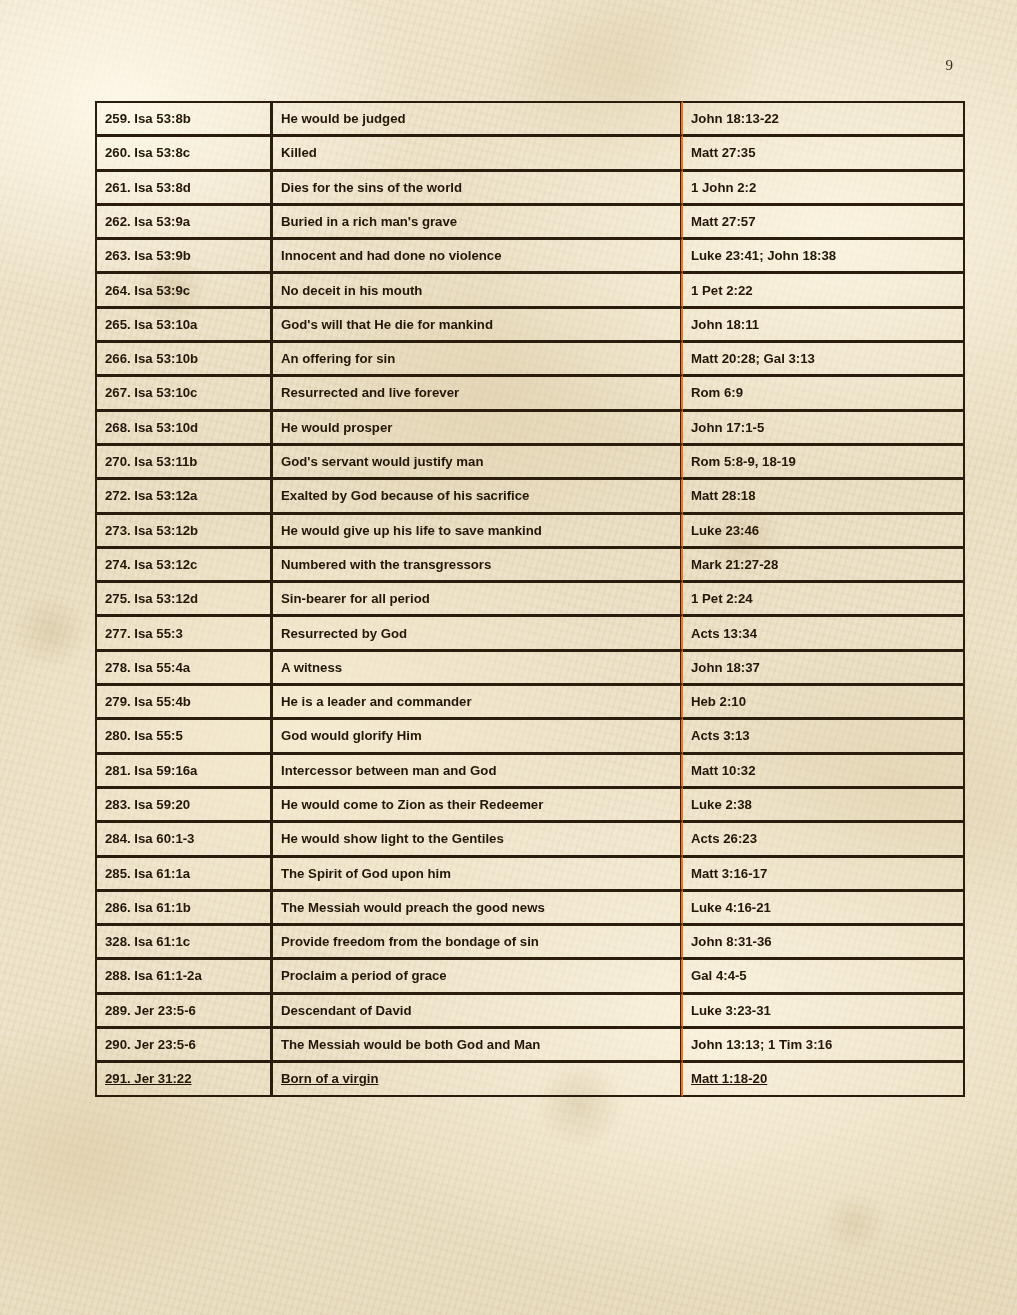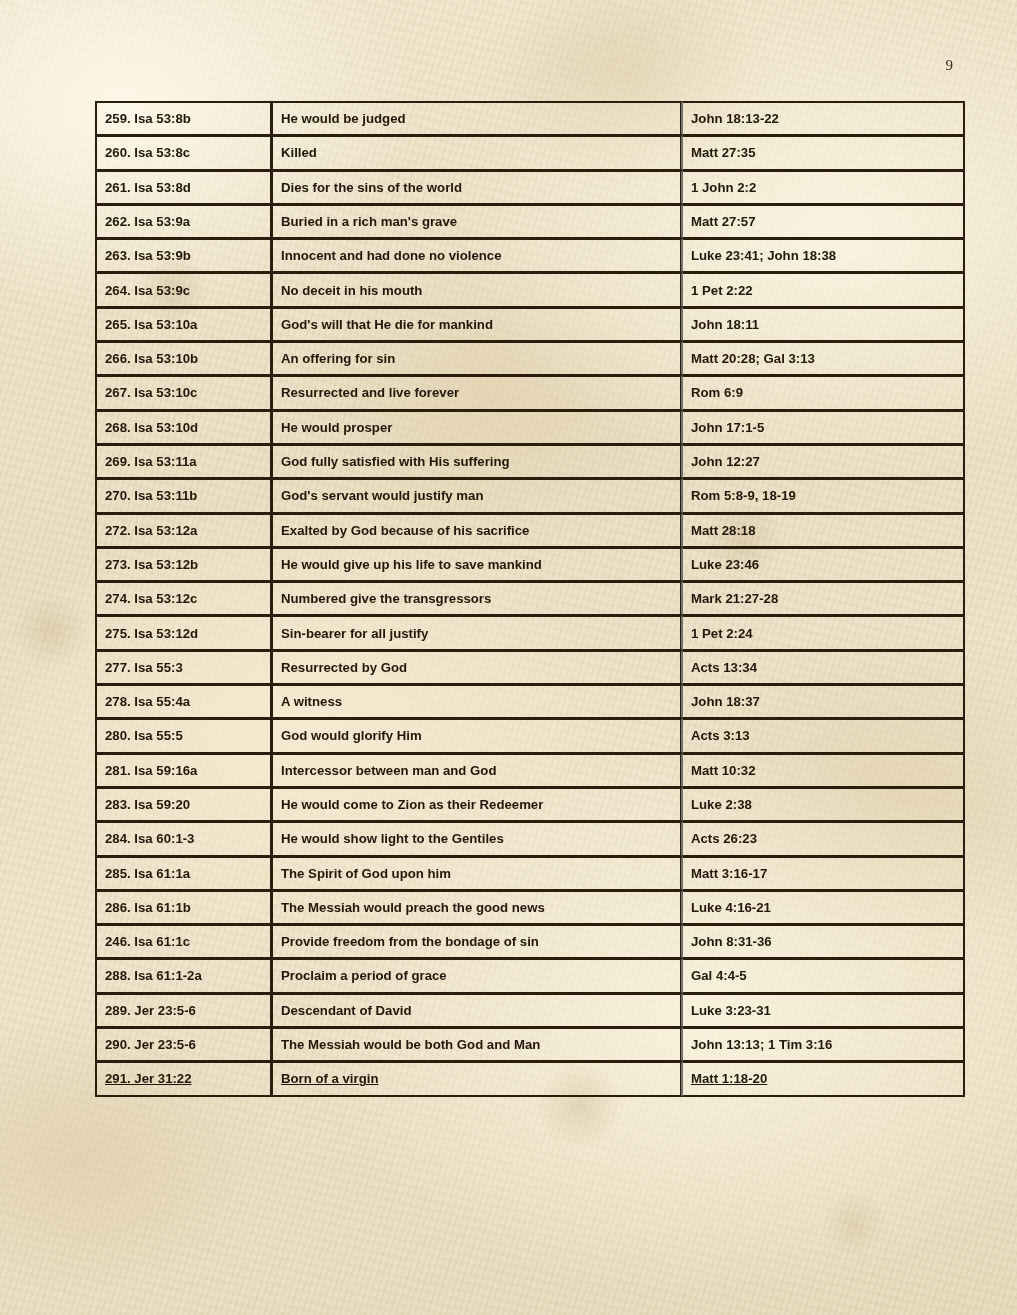--- a/index.html
+++ b/index.html
@@ -95,21 +95,21 @@
   }
   
   td.cell-ref {
     width: 166px;
     border-left: 2px solid #2b1d0e;
     border-right: 2px solid #2b1d0e;
     box-shadow: inset -4px 0 0 -3px #2b1d0e;
   }
   td.cell-desc {
     width: 400px;
-    border-right: 2px solid #737373;
+    border-right: 2px solid #f97316;
     box-shadow: inset -4px 0 0 -3px #2b1d0e;
   }
   td.cell-fulfill {
     width: 272px;
     border-right: 2px solid #2b1d0e;
     margin-left: 46px;
   }
 
   
   #prophecy-table-wrap::before {
@@ -173,60 +173,60 @@
           <td class="cell-ref">267. Isa 53:10c</td>
           <td class="cell-desc">Resurrected and live forever</td>
           <td class="cell-fulfill">Rom 6:9</td>
         </tr>
         <tr class="table-row">
           <td class="cell-ref">268. Isa 53:10d</td>
           <td class="cell-desc">He would prosper</td>
           <td class="cell-fulfill">John 17:1-5</td>
         </tr>
         <tr class="table-row">
-          <td class="cell-ref">269. Isa 53:11a</td>
-          <td class="cell-desc">God fully satisfied with His suffering</td>
-          <td class="cell-fulfill">John 12:27</td>
-        </tr>
-        <tr class="table-row">
           <td class="cell-ref">270. Isa 53:11b</td>
           <td class="cell-desc">God's servant would justify man</td>
           <td class="cell-fulfill">Rom 5:8-9, 18-19</td>
         </tr>
         <tr class="table-row">
           <td class="cell-ref">272. Isa 53:12a</td>
           <td class="cell-desc">Exalted by God because of his sacrifice</td>
           <td class="cell-fulfill">Matt 28:18</td>
         </tr>
         <tr class="table-row">
           <td class="cell-ref">273. Isa 53:12b</td>
           <td class="cell-desc">He would give up his life to save mankind</td>
           <td class="cell-fulfill">Luke 23:46</td>
         </tr>
         <tr class="table-row">
           <td class="cell-ref">274. Isa 53:12c</td>
-          <td class="cell-desc">Numbered give the transgressors</td>
+          <td class="cell-desc">Numbered with the transgressors</td>
           <td class="cell-fulfill">Mark 21:27-28</td>
         </tr>
         <tr class="table-row">
           <td class="cell-ref">275. Isa 53:12d</td>
-          <td class="cell-desc">Sin-bearer for all justify</td>
+          <td class="cell-desc">Sin-bearer for all period</td>
           <td class="cell-fulfill">1 Pet 2:24</td>
         </tr>
         <tr class="table-row">
           <td class="cell-ref">277. Isa 55:3</td>
           <td class="cell-desc">Resurrected by God</td>
           <td class="cell-fulfill">Acts 13:34</td>
         </tr>
         <tr class="table-row">
           <td class="cell-ref">278. Isa 55:4a</td>
           <td class="cell-desc">A witness</td>
           <td class="cell-fulfill">John 18:37</td>
         </tr>
         <tr class="table-row">
+          <td class="cell-ref">279. Isa 55:4b</td>
+          <td class="cell-desc">He is a leader and commander</td>
+          <td class="cell-fulfill">Heb 2:10</td>
+        </tr>
+        <tr class="table-row">
           <td class="cell-ref">280. Isa 55:5</td>
           <td class="cell-desc">God would glorify Him</td>
           <td class="cell-fulfill">Acts 3:13</td>
         </tr>
         <tr class="table-row">
           <td class="cell-ref">281. Isa 59:16a</td>
           <td class="cell-desc">Intercessor between man and God</td>
           <td class="cell-fulfill">Matt 10:32</td>
         </tr>
         <tr class="table-row">
@@ -243,21 +243,21 @@
           <td class="cell-ref">285. Isa 61:1a</td>
           <td class="cell-desc">The Spirit of God upon him</td>
           <td class="cell-fulfill">Matt 3:16-17</td>
         </tr>
         <tr class="table-row">
           <td class="cell-ref">286. Isa 61:1b</td>
           <td class="cell-desc">The Messiah would preach the good news</td>
           <td class="cell-fulfill">Luke 4:16-21</td>
         </tr>
         <tr class="table-row">
-          <td class="cell-ref">246. Isa 61:1c</td>
+          <td class="cell-ref">328. Isa 61:1c</td>
           <td class="cell-desc">Provide freedom from the bondage of sin</td>
           <td class="cell-fulfill">John 8:31-36</td>
         </tr>
         <tr class="table-row">
           <td class="cell-ref">288. Isa 61:1-2a</td>
           <td class="cell-desc">Proclaim a period of grace</td>
           <td class="cell-fulfill">Gal 4:4-5</td>
         </tr>
         <tr class="table-row">
           <td class="cell-ref">289. Jer 23:5-6</td>

